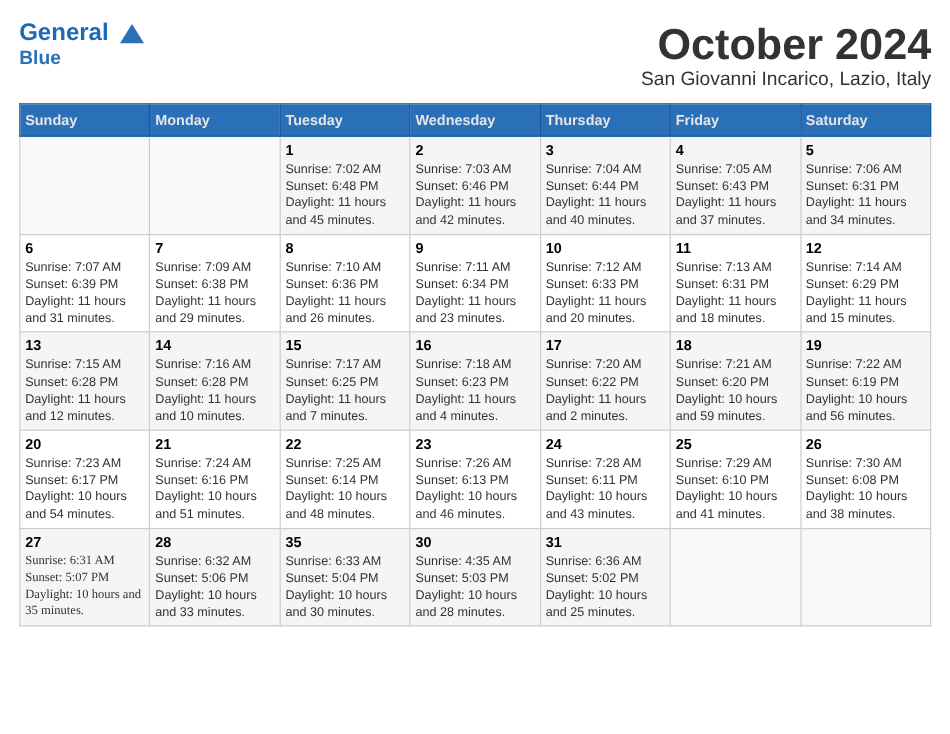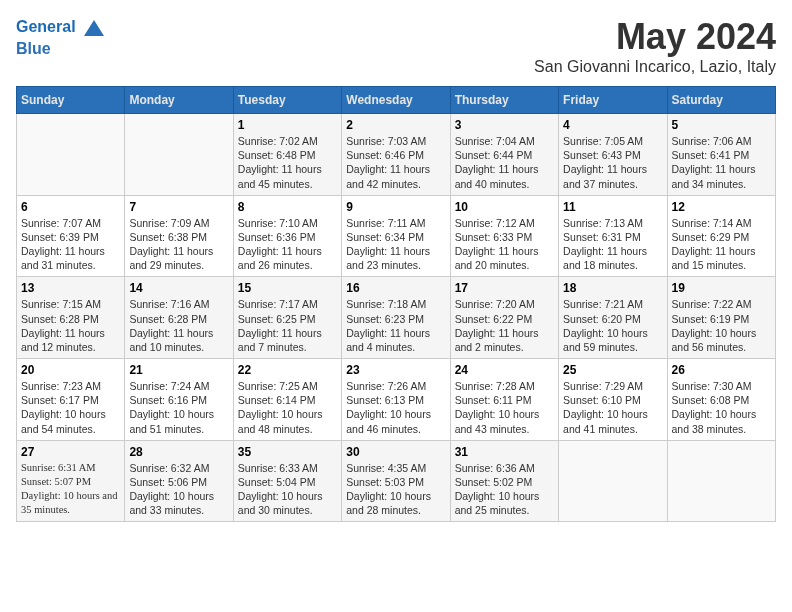--- a/index.html
+++ b/index.html
@@ -14,21 +14,21 @@
       display: flex;
       justify-content: space-between;
       align-items: flex-start;
       margin-bottom: 10px;
     }
     .logo {
       display: flex;
       align-items: center;
     }
     .logo-text {
-      font-size: 16px;
+      font-size: 20px;
       font-weight: bold;
       color: #333;
       line-height: 1.1;
     }
     .logo-text span {
       color: #1a6ab5;
     }
     .logo-icon {
       width: 24px;
       height: 24px;
@@ -98,21 +98,21 @@
       <div class="logo-text">
         <span>General</span>
         <svg class="logo-icon" viewBox="0 0 24 24" xmlns="http://www.w3.org/2000/svg" style="display:inline-block;vertical-align:middle;">
           <polygon points="2,20 12,4 22,20" fill="#2970b8"></polygon>
         </svg>
       </div>
       <div class="logo-text" style="color:#2970b8; font-size:16px;">Blue</div>
     </div>
   </div>
   <div class="title-block">
-    <div class="month-title">May 2024</div>
+    <div class="month-title">October 2024</div>
     <div class="location">San Giovanni Incarico, Lazio, Italy</div>
   </div>
 </div>
 
 <table>
   <thead>
     <tr>
     <th>Sunday</th>
         <th>Monday</th>
         <th>Tuesday</th>
@@ -146,21 +146,21 @@
         </td>
         <td>
           <span class="day-num">4</span>
           <div class="day-info" style="white-space: pre-line;">Sunrise: 7:05 AM
 Sunset: 6:43 PM
 Daylight: 11 hours and 37 minutes.</div>
         </td>
         <td>
           <span class="day-num">5</span>
           <div class="day-info" style="white-space: pre-line;">Sunrise: 7:06 AM
-Sunset: 6:41 PM
+Sunset: 6:31 PM
 Daylight: 11 hours and 34 minutes.</div>
         </td>
       </tr>
       <tr>
         <td>
           <span class="day-num">6</span>
           <div class="day-info" style="white-space: pre-line;">Sunrise: 7:07 AM
 Sunset: 6:39 PM
 Daylight: 11 hours and 31 minutes.</div>
         </td>

